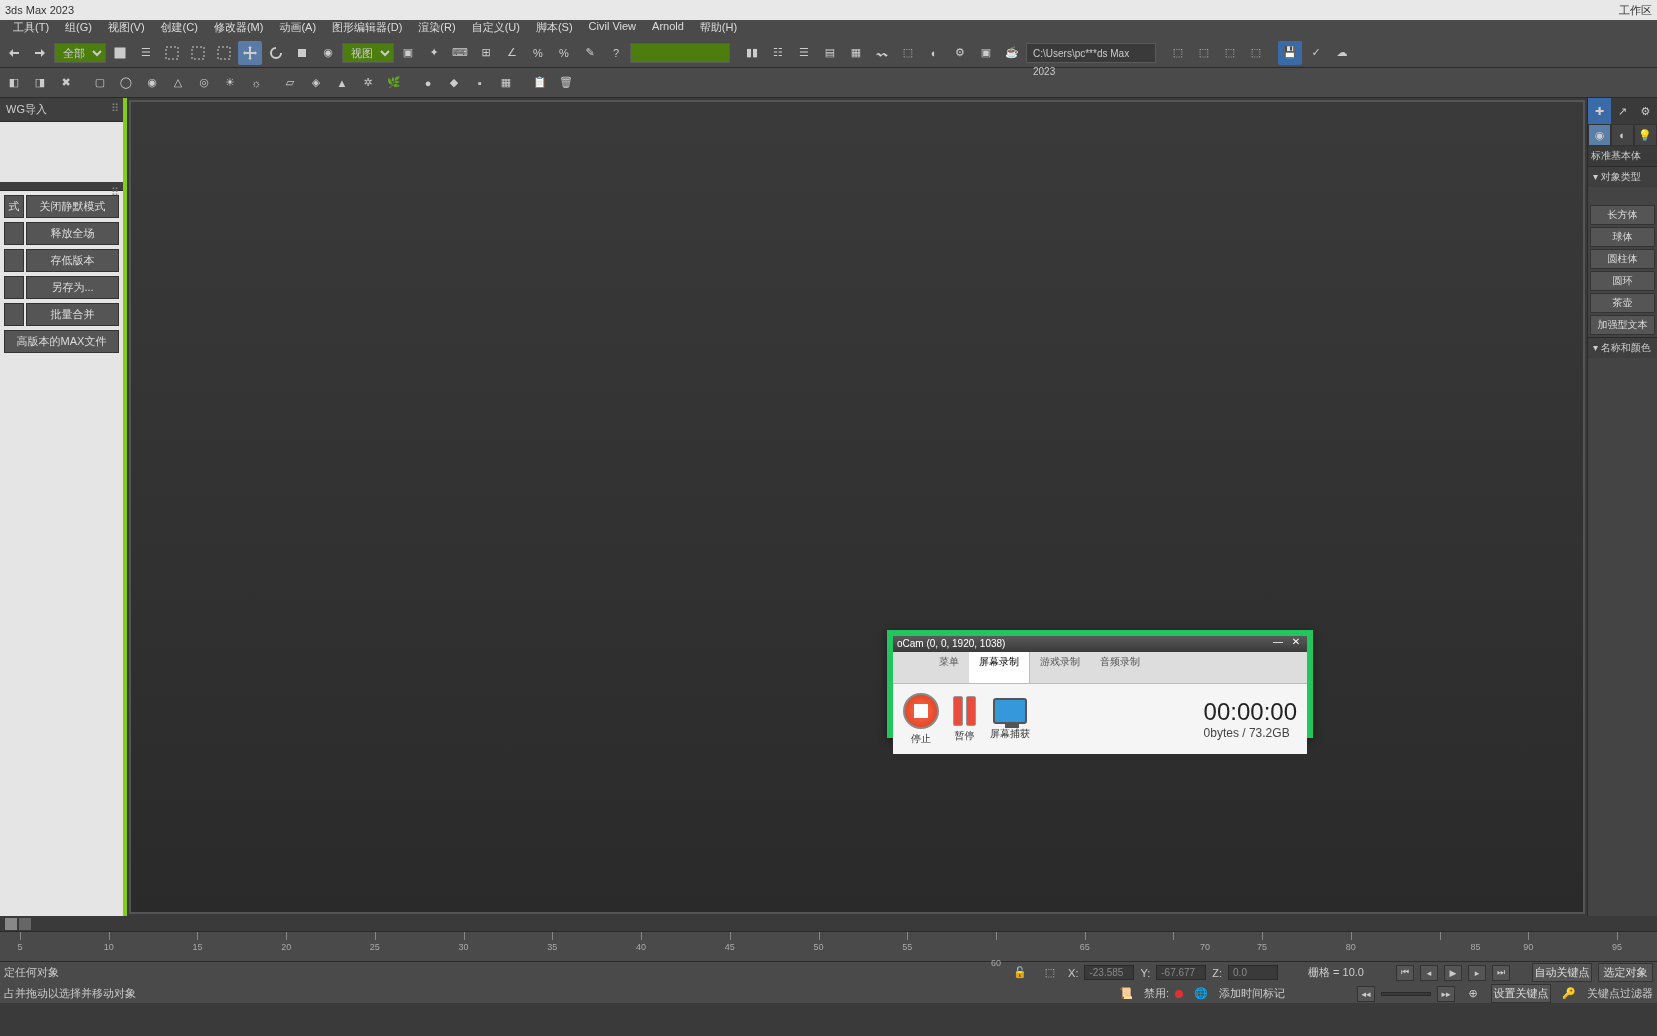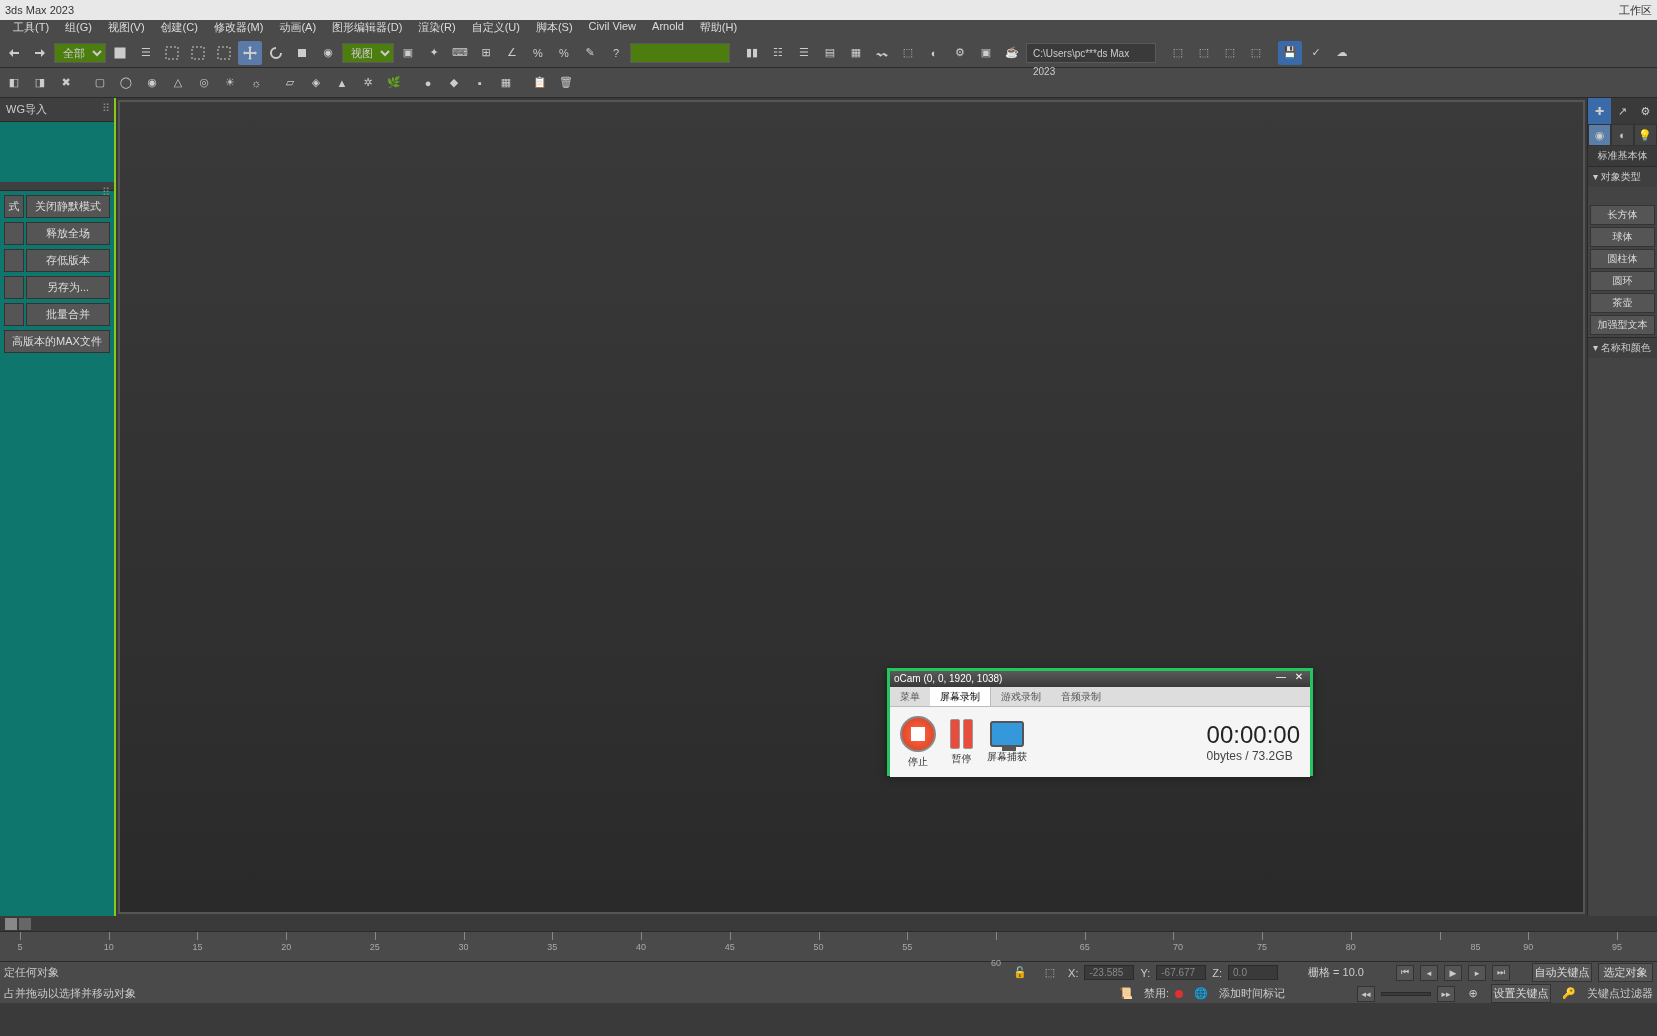--- a/index.html
+++ b/index.html
@@ -5,50 +5,50 @@
 * { margin: 0; padding: 0; box-sizing: border-box; font-family: "Microsoft YaHei", sans-serif; }
 body { background: #3a3a3a; color: #ccc; font-size: 11px; overflow: hidden; width: 1657px; height: 1036px; position: relative; }
 .title-bar { background: #e8e8e8; color: #333; height: 20px; line-height: 20px; padding: 0 5px; font-size: 11px; display: flex; justify-content: space-between; }
 .menu-bar { background: #4a4a4a; height: 18px; display: flex; align-items: flex-start; padding: 0 5px; }
 .menu-item { padding: 0 8px; cursor: pointer; font-size: 11px; color: #ddd; }
 .toolbar-row { background: #4a4a4a; height: 30px; display: flex; align-items: center; padding: 0 2px; border-bottom: 1px solid #2a2a2a; gap: 2px; }
 .tb-btn { width: 24px; height: 24px; display: inline-flex; align-items: center; justify-content: center; cursor: pointer; border-radius: 2px; }
 .tb-sep { width: 6px; height: 24px; }
 .tb-dropdown { background: #4d7c0f; color: #ccc; border: 1px solid #5a5a5a; height: 20px; font-size: 11px; padding: 0 4px; }
 .main-area { display: flex; height: calc(100% - 106px - 40px - 72px); }
-.left-panel { width: 116px; background: #0f766e; border-right: 2px solid #84cc16; }
+.left-panel { width: 127px; background: #e5e5e5; border-right: 4px solid #84cc16; }
 .panel-header { background: #3f3f3f; padding: 4px 6px; font-size: 11px; border-bottom: 1px solid #2a2a2a; position: relative; }
 .panel-grip { position: absolute; right: 4px; top: 4px; color: #888; }
 .panel-buttons { padding: 4px; }
 .panel-btn { display: block; width: 100%; background: #555; color: #ddd; border: 1px solid #333; padding: 3px; font-size: 11px; cursor: pointer; text-align: center; }
 .viewport { flex: 1; background: linear-gradient(180deg, #3a3a3a 0%, #2a2a2a 100%); border: 2px solid #555; position: relative; margin: 2px; }
 .right-panel { width: 70px; background: #444; border-left: 1px solid #2a2a2a; }
 .right-tabs { display: flex; height: 26px; background: #3a3a3a; }
 .right-tab { flex: 1; display: flex; align-items: center; justify-content: center; cursor: pointer; }
 .right-cat-row { display: flex; height: 22px; }
 .right-cat { flex: 1; display: flex; align-items: center; justify-content: center; cursor: pointer; border: 1px solid #333; }
 .right-cat.active { background: #597ea8; }
-.right-label { padding: 3px; font-size: 10px; text-align: center; background: #3a3a3a; }
+.right-label { padding: 3px; font-size: 10px; text-align: left; background: #3a3a3a; }
 .right-section-hdr { background: #3f3f3f; padding: 3px 5px; font-size: 10px; border-top: 1px solid #2a2a2a; }
 .right-btn { display: block; width: calc(100% - 4px); margin: 2px auto; background: #555; color: #ddd; border: 1px solid #333; padding: 2px; font-size: 10px; text-align: center; cursor: pointer; }
 .slider-bar { height: 15px; background: #3a3a3a; display: flex; align-items: center; }
 .slider-thumb { width: 12px; height: 12px; background: #888; margin-left: 5px; }
 .slider-arrow { width: 12px; height: 12px; background: #666; margin-left: 2px; }
 .ruler { height: 30px; background: #4a4a4a; position: relative; border-top: 1px solid #2a2a2a; }
 .ruler-tick { position: absolute; top: 0; width: 1px; height: 8px; background: #888; }
 .ruler-label { position: absolute; top: 10px; font-size: 9px; color: #aaa; transform: translateX(-50%); }
 .status-bar { height: 42px; background: #4a4a4a; display: flex; flex-direction: column; border-top: 1px solid #2a2a2a; }
 .status-row { display: flex; align-items: center; height: 21px; padding: 0 4px; gap: 6px; }
 .status-field { background: #3a3a3a; border: 1px solid #2a2a2a; padding: 1px 4px; color: #888; font-size: 10px; min-width: 50px; }
 .play-btn { width: 18px; height: 16px; background: #555; border: 1px solid #333; display: inline-flex; align-items: center; justify-content: center; cursor: pointer; font-size: 9px; }
-.ocam-window { position: absolute; left: 887px; top: 668px; width: 426px; height: 108px; background: #fde047; border: 3px solid #22c55e; box-shadow: 0 2px 8px rgba(0,0,0,0.4); }
+.ocam-window { position: absolute; left: 887px; top: 630px; width: 426px; height: 108px; background: #fde047; border: 6px solid #22c55e; box-shadow: 0 2px 8px rgba(0,0,0,0.4); }
 .ocam-title { background: linear-gradient(180deg, #5a5a5a, #3a3a3a); color: #fff; height: 16px; line-height: 16px; padding: 0 4px; font-size: 10px; display: flex; justify-content: space-between; }
 .ocam-title-controls { display: flex; gap: 4px; }
 .ocam-ctrl { width: 14px; height: 12px; cursor: pointer; display: inline-flex; align-items: center; justify-content: center; font-size: 10px; }
-.ocam-tabs { display: flex; height: 20px; background: #ddd; border-bottom: 1px solid #bbb; }
+.ocam-tabs { display: flex; height: 32px; background: #ddd; border-bottom: 1px solid #bbb; padding-left: 36px; }
 .ocam-tab { padding: 0 10px; font-size: 10px; line-height: 20px; cursor: pointer; color: #555; }
 .ocam-tab.active { background: #fff; color: #000; border-right: 1px solid #bbb; }
 .ocam-body { display: flex; align-items: center; padding: 6px 10px; gap: 14px; background: #f5f5f5; height: 70px; }
 .ocam-bigbtn { display: flex; flex-direction: column; align-items: center; cursor: pointer; }
 .ocam-icon-stop { width: 36px; height: 36px; background: radial-gradient(circle, #ff6b4a, #d83a1a); border-radius: 50%; border: 2px solid #888; display: flex; align-items: center; justify-content: center; }
 .ocam-icon-stop::after { content: ''; width: 14px; height: 14px; background: #fff; }
 .ocam-icon-pause { display: flex; gap: 3px; }
 .ocam-icon-pause span { width: 10px; height: 30px; background: #e74c3c; border: 1px solid #999; border-radius: 2px; }
 .ocam-icon-screen { width: 34px; height: 26px; background: #3498db; border: 2px solid #555; border-radius: 3px; position: relative; }
 .ocam-icon-screen::after { content: ''; position: absolute; bottom: -6px; left: 10px; width: 14px; height: 4px; background: #555; }
@@ -283,21 +283,21 @@
     <div class="ruler-label" style="left: 729.778px;">45</div>
     <div class="ruler-tick" style="left: 818.5px;"></div>
     <div class="ruler-label" style="left: 818.5px;">50</div>
     <div class="ruler-tick" style="left: 907.222px;"></div>
     <div class="ruler-label" style="left: 907.222px;">55</div>
     <div class="ruler-tick" style="left: 995.944px;"></div>
     <div class="ruler-label" style="left: 995.944px; margin-top: 16px;">60</div>
     <div class="ruler-tick" style="left: 1084.67px;"></div>
     <div class="ruler-label" style="left: 1084.67px;">65</div>
     <div class="ruler-tick" style="left: 1173.39px;"></div>
-    <div class="ruler-label" style="left: 1178px;">70</div>
+    <div class="ruler-label" style="left: 1205px;">70</div>
     <div class="ruler-tick" style="left: 1262.11px;"></div>
     <div class="ruler-label" style="left: 1262.11px;">75</div>
     <div class="ruler-tick" style="left: 1350.83px;"></div>
     <div class="ruler-label" style="left: 1350.83px;">80</div>
     <div class="ruler-tick" style="left: 1439.56px;"></div>
     <div class="ruler-label" style="left: 1439.56px; margin-left: 36px;">85</div>
     <div class="ruler-tick" style="left: 1528.28px;"></div>
     <div class="ruler-label" style="left: 1528.28px;">90</div>
     <div class="ruler-tick" style="left: 1617px;"></div>
     <div class="ruler-label" style="left: 1617px;">95</div>

